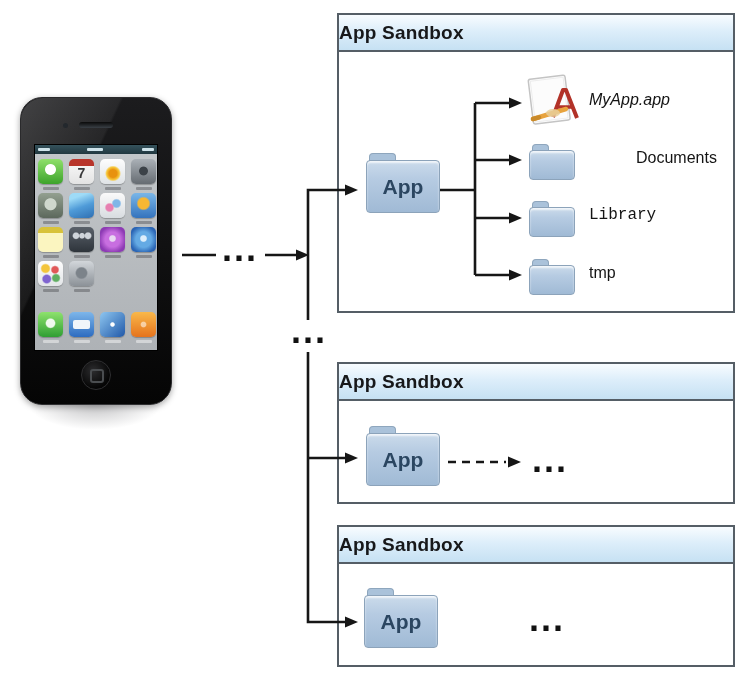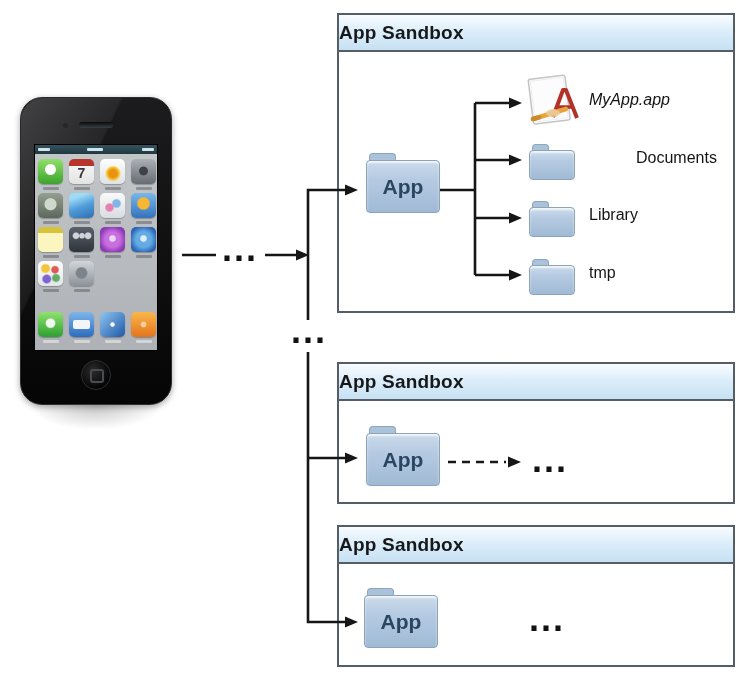--- a/index.html
+++ b/index.html
@@ -83,21 +83,21 @@
   .f-docs{left:529px;top:144px;width:46px;height:36px;}
   .f-lib {left:529px;top:201px;width:46px;height:36px;}
   .f-tmp {left:529px;top:259px;width:46px;height:36px;}
   .folder.small .tab{height:8px;}
   .folder.small .fbody{top:6px;}
 
   
   .item-label{position:absolute;font-size:16px;color:#141414;}
   .lbl-myapp{left:589px;top:91px;font-style:italic;}
   .lbl-docs{left:589px;top:149px;margin-left:47px;}
-  .lbl-lib{left:589px;top:206px;}
+  .lbl-lib{left:589px;top:206px;font-family:Liberation Mono, monospace;}
   .lbl-tmp{left:589px;top:264px;text-align:right;}
 
   
   .dots{position:absolute;font-weight:700;font-size:36px;letter-spacing:2px;color:#111;
         line-height:36px;transform:translate(-50%,-69%);}
 
   
   .connectors{position:absolute;left:0;top:0;pointer-events:none;}
   .myapp-icon{position:absolute;left:520px;top:72px;}
 </style>

